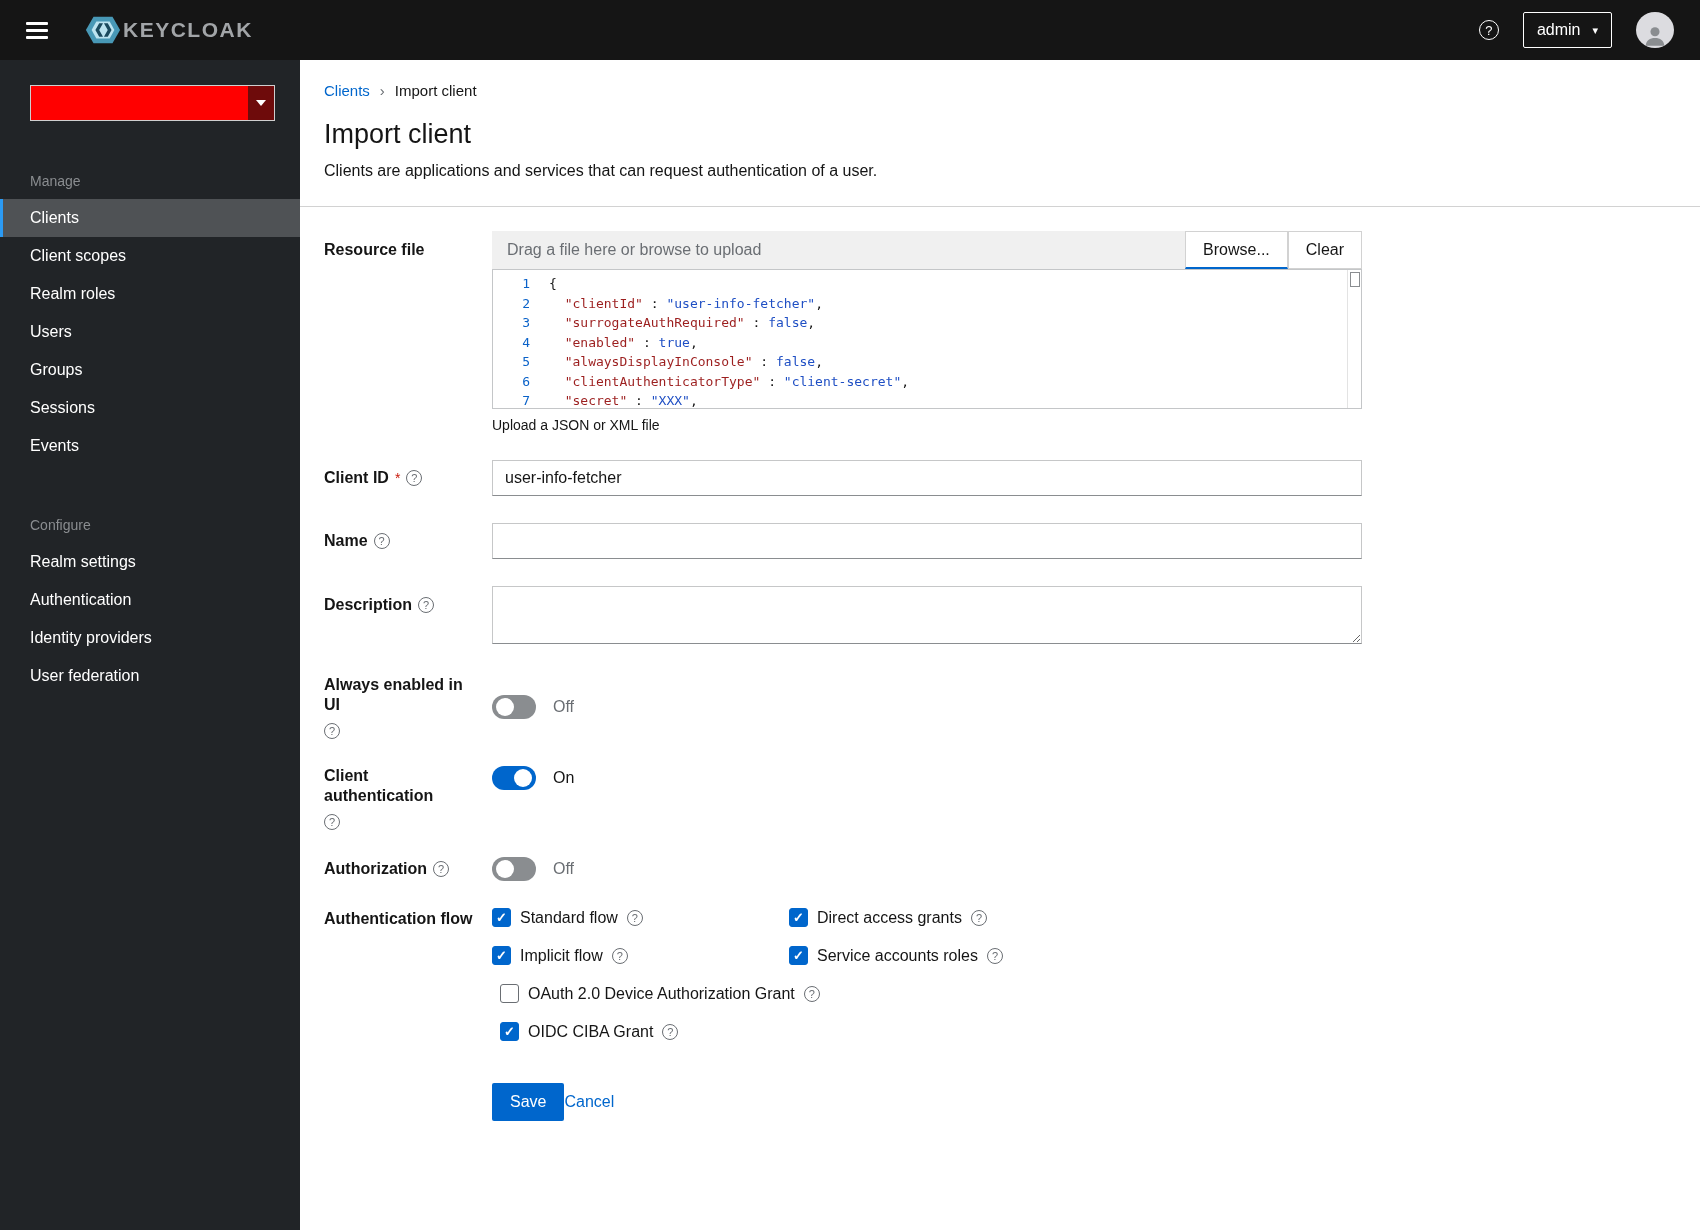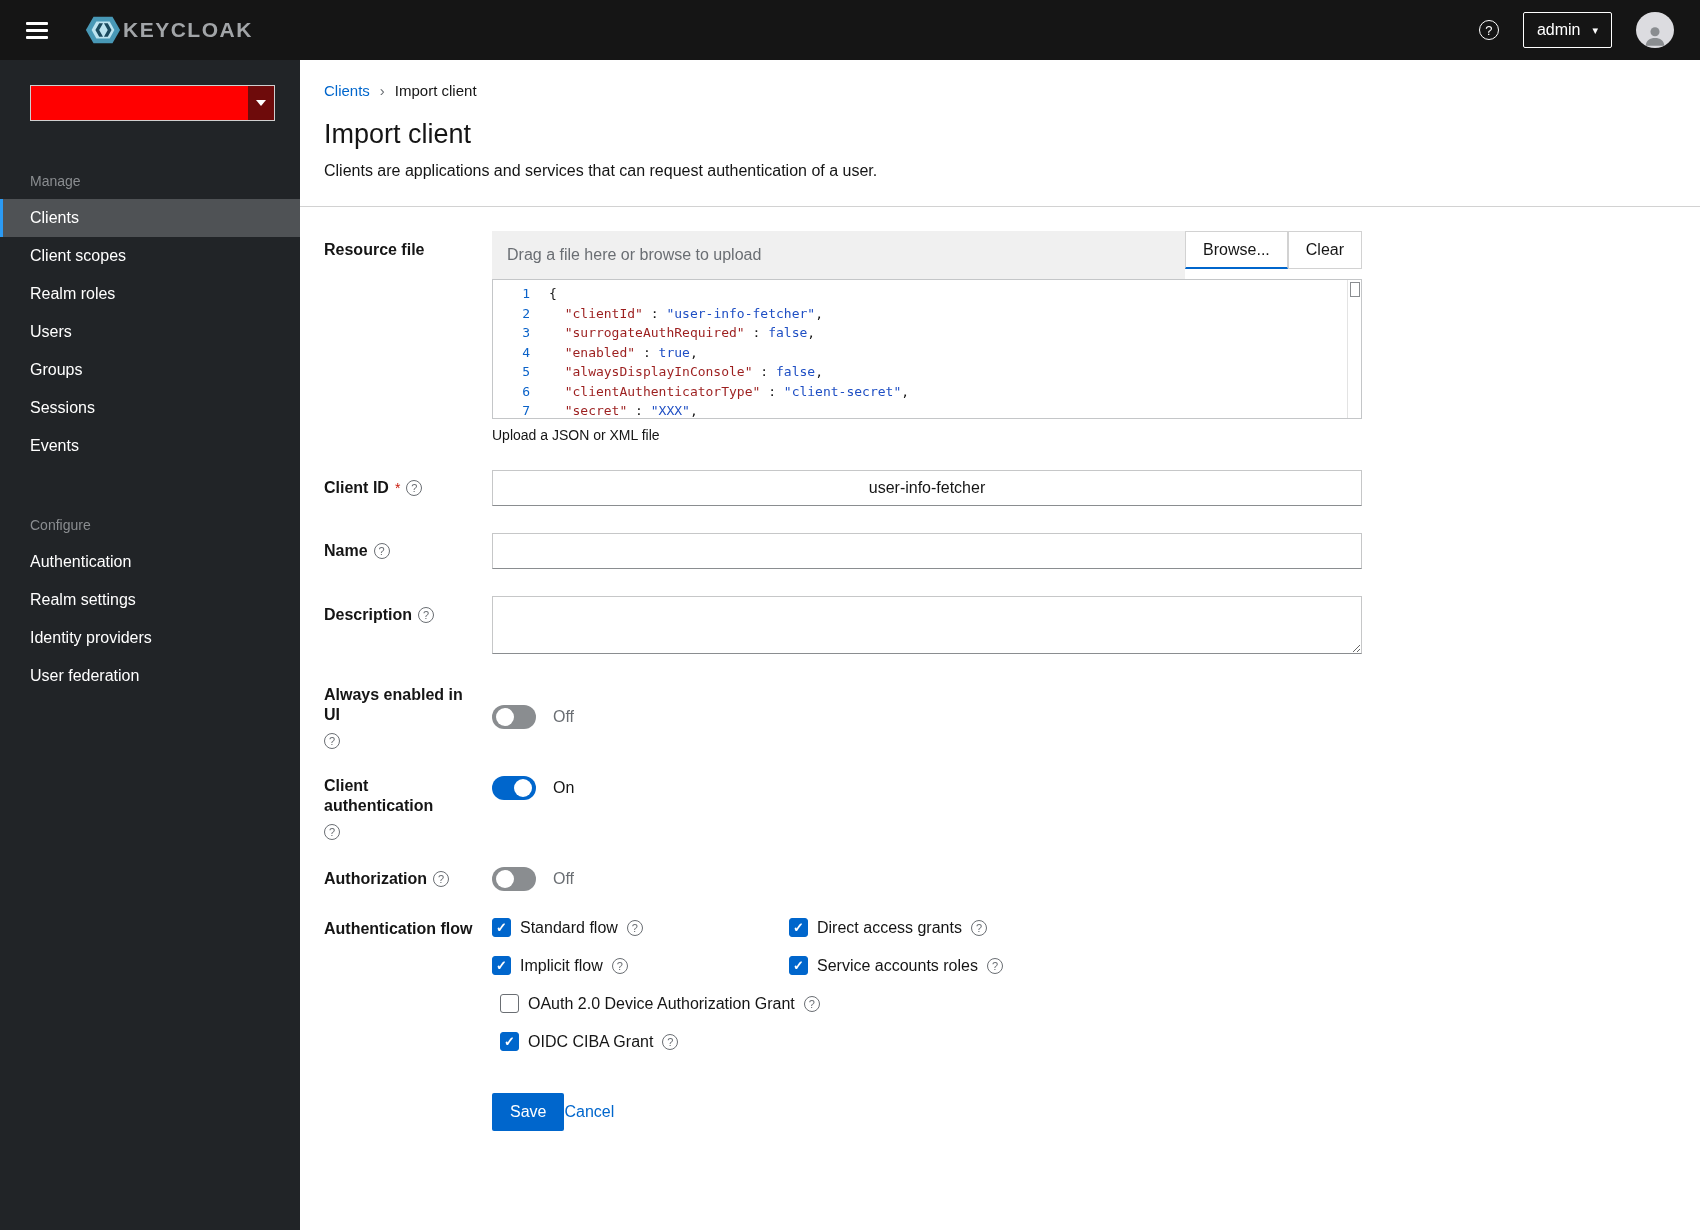--- a/index.html
+++ b/index.html
@@ -47,26 +47,26 @@
   .form-row { display:grid; grid-template-columns:168px 870px; margin-bottom:27px; align-items:center; }
   .form-row.top { align-items:start; }
   .form-row.top > .label-cell { padding-top:9px; }
   .form-row.topflow > .label-cell { padding-top:1px; }
   .form-row.topflow, .form-row.topstart { align-items:start; }
   .label-cell { display:flex; align-items:center; gap:6px; flex-wrap:wrap; row-gap:8px; line-height:20px; padding-right:10px; }
   .label { font-weight:700; font-size:16px; color:#151515; }
   .req { color:#c9190b; font-size:14px; }
   .help { width:16px; height:16px; border:1px solid #6a6e73; border-radius:50%; color:#6a6e73; font-size:11px; display:inline-flex; align-items:center; justify-content:center; cursor:pointer; flex-shrink:0; font-weight:400; }
 
-  .pf-input { width:100%; height:36px; border:1px solid #c6c7c8; border-bottom-color:#8a8d90; padding:12px 12px; font-size:16px; font-family:inherit; color:#151515; background:#fff;text-align:center; }
+  .pf-input { width:100%; height:36px; border:1px solid #c6c7c8; border-bottom-color:#8a8d90; padding:12px 12px; font-size:16px; font-family:inherit; color:#151515; background:#fff; }
   .pf-textarea { width:100%; height:58px; border:1px solid #c6c7c8; border-bottom-color:#8a8d90; padding:8px 12px; font-size:16px; font-family:inherit; color:#151515; }
 
   
   .upload-group { display:flex; }
-  .upload-input { flex:1; height:48px; background:#f0f0f0; border:1px solid #f0f0f0; padding:0 14px; font-size:16px; color:#6a6e73; font-family:inherit; }
+  .upload-input { flex:1; height:38px; background:#f0f0f0; border:1px solid #f0f0f0; padding:0 14px; font-size:16px; color:#6a6e73; font-family:inherit; }
   .upload-input::placeholder { color:#6a6e73; opacity:1; }
   .btn-control { height:38px; padding:0 17px; background:#fff; border:1px solid #d2d2d2; font-size:16px; font-family:inherit; color:#151515; cursor:pointer; }
   .btn-control.browse { border-bottom:2px solid #0066cc; }
 
   
   .code-editor { display:flex; border:1px solid #c4c6c8; height:140px; overflow:hidden; background:#fff; }
   .gutter { width:46px; padding:4px 9px 0 0; text-align:right; font-family:"DejaVu Sans Mono", monospace; font-size:13px; line-height:19.5px; color:#0a62c9; flex-shrink:0; }
   .code-lines { flex:1; padding:4px 0 0 10px; font-family:"DejaVu Sans Mono", monospace; font-size:13px; line-height:19.5px; white-space:pre; color:#151515; overflow:hidden; }
   .tk-p { color:#151515; }
   .tk-k { color:#9c1f1f; }
@@ -152,22 +152,22 @@
               <li class="nav-item">Realm roles</li>
               <li class="nav-item">Users</li>
               <li class="nav-item">Groups</li>
               <li class="nav-item">Sessions</li>
               <li class="nav-item">Events</li>
             </ul>
           </div>
           <div class="nav-section">
             <h3 class="nav-section-title">Configure</h3>
             <ul class="nav-list">
+              <li class="nav-item">Realm settings</li>
               <li class="nav-item">Authentication</li>
-              <li class="nav-item">Realm settings</li>
               <li class="nav-item">Identity providers</li>
               <li class="nav-item">User federation</li>
             </ul>
           </div>
         </div>
     </nav>
 
     <main class="main">
 
       <div class="page-header">

